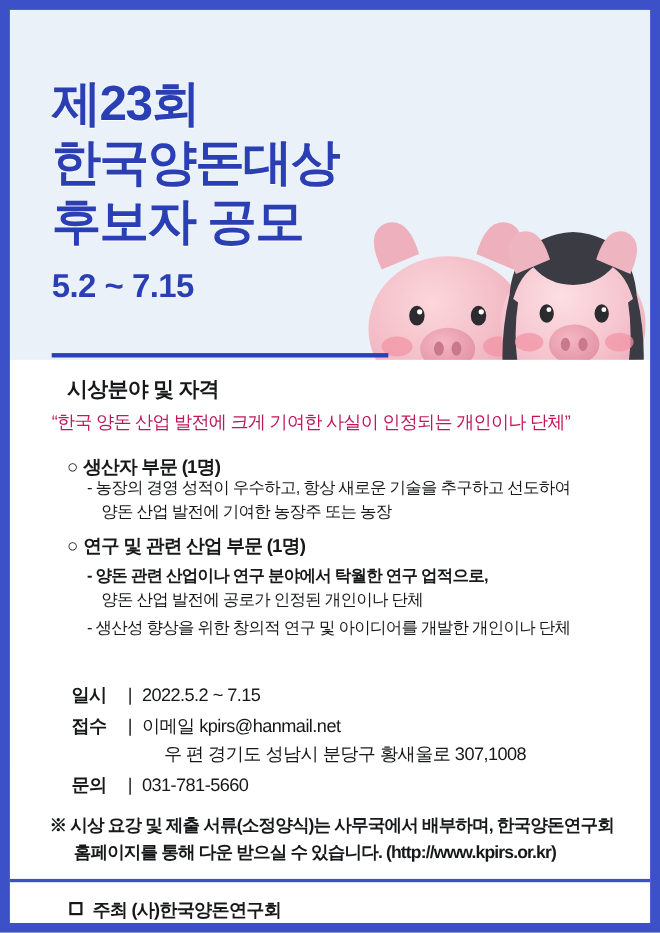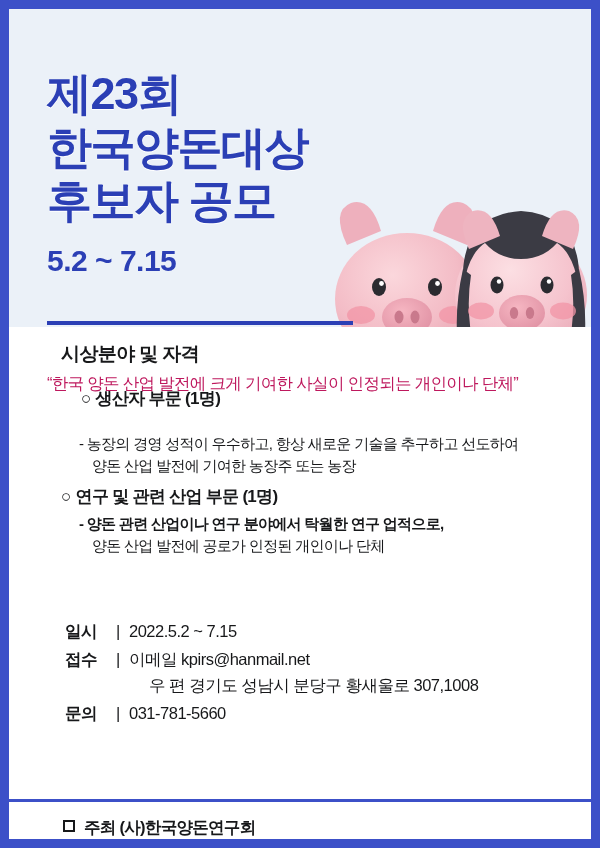--- a/index.html
+++ b/index.html
@@ -118,21 +118,21 @@
     left: 52px;
     font-size: 17px;
     font-weight: bold;
     color: #17181a;
     letter-spacing: -0.7px;
   }
   .cat .mark {
     font-weight: bold;
     margin-right: 5px;
   }
-  .cat1 { top: 56px; margin-left: 20px; }
+  .cat1 { top: 82px; }
   .cat2 { top: 154px; }
 
   .bul {
     position: absolute;
     left: 70px;
     font-size: 15px;
     color: #17181a;
     letter-spacing: -0.7px;
     line-height: 1.5;
     white-space: nowrap;
@@ -339,34 +339,39 @@
         <span class="mark">○</span><span>생산자 부문 (1명)</span>
       </div>
       <div class="bul b1b">양돈 산업 발전에 기여한 농장주 또는 농장</div>
       <div class="bul b1">- 농장의 경영 성적이 우수하고, 항상 새로운 기술을 추구하고 선도하여</div>
 
       <div class="cat cat2">
         <span class="mark">○</span><span>연구 및 관련 산업 부문 (1명)</span>
       </div>
       <div class="bul b2">- 양돈 관련 산업이나 연구 분야에서 탁월한 연구 업적으로,</div>
       <div class="bul b2b">양돈 산업 발전에 공로가 인정된 개인이나 단체</div>
+      <div class="bul b3">- 생산성 향상을 위한 창의적 연구 및 아이디어를 개발한 개인이나 단체</div>
 
       <div class="info i1">
         <span class="lab">일시</span><span class="sep">|</span><span>2022.5.2 ~ 7.15</span>
       </div>
       <div class="info i2">
         <span class="lab">접수</span><span class="sep">|</span><span>이메일  kpirs@hanmail.net</span>
       </div>
       <div class="info i3">
         <span>우  편  경기도 성남시 분당구 황새울로 307,1008</span>
       </div>
       <div class="info i4">
         <span class="lab">문의</span><span class="sep">|</span><span>031-781-5660</span>
       </div>
 
+      <div class="note">
+        <span>※ 시상 요강 및 제출 서류(소정양식)는 사무국에서 배부하며, 한국양돈연구회</span>
+        <span class="l2">홈페이지를 통해 다운 받으실 수 있습니다. (http://www.kpirs.or.kr)</span>
+      </div>
 
       <div class="divider"></div>
 
       <div class="org o1">
         <span class="box"></span><span>주최 (사)한국양돈연구회</span>
       </div>
       <div class="org o2">
         
       </div>
 

